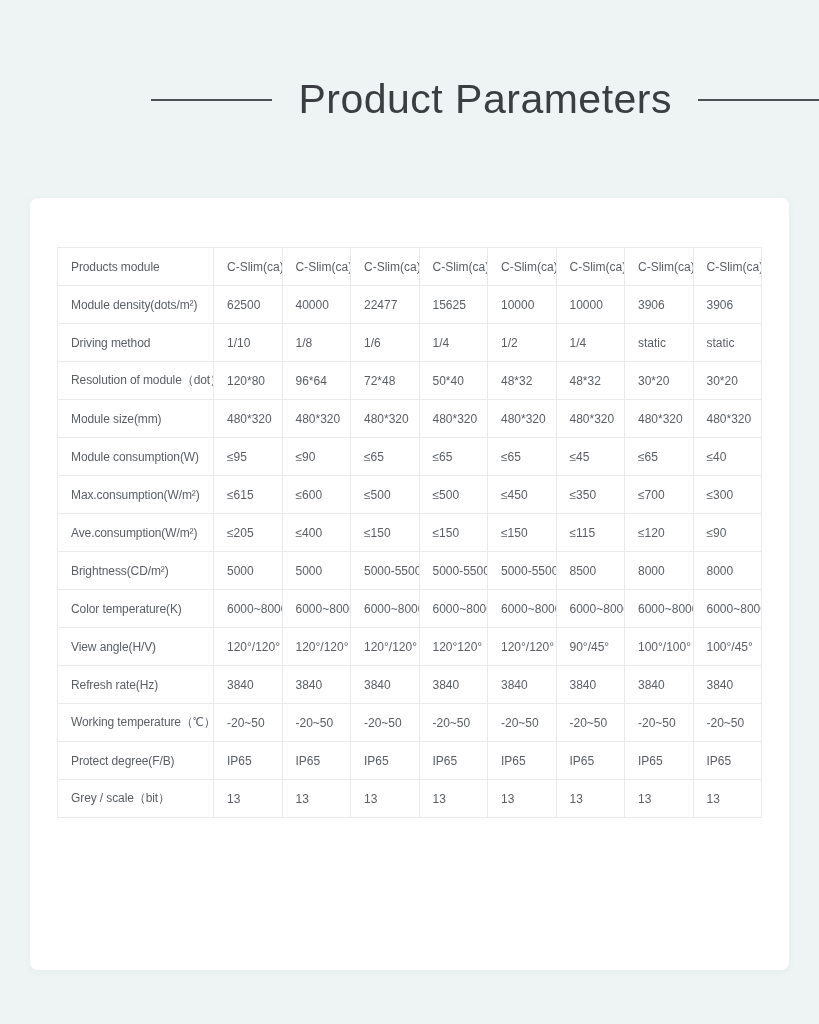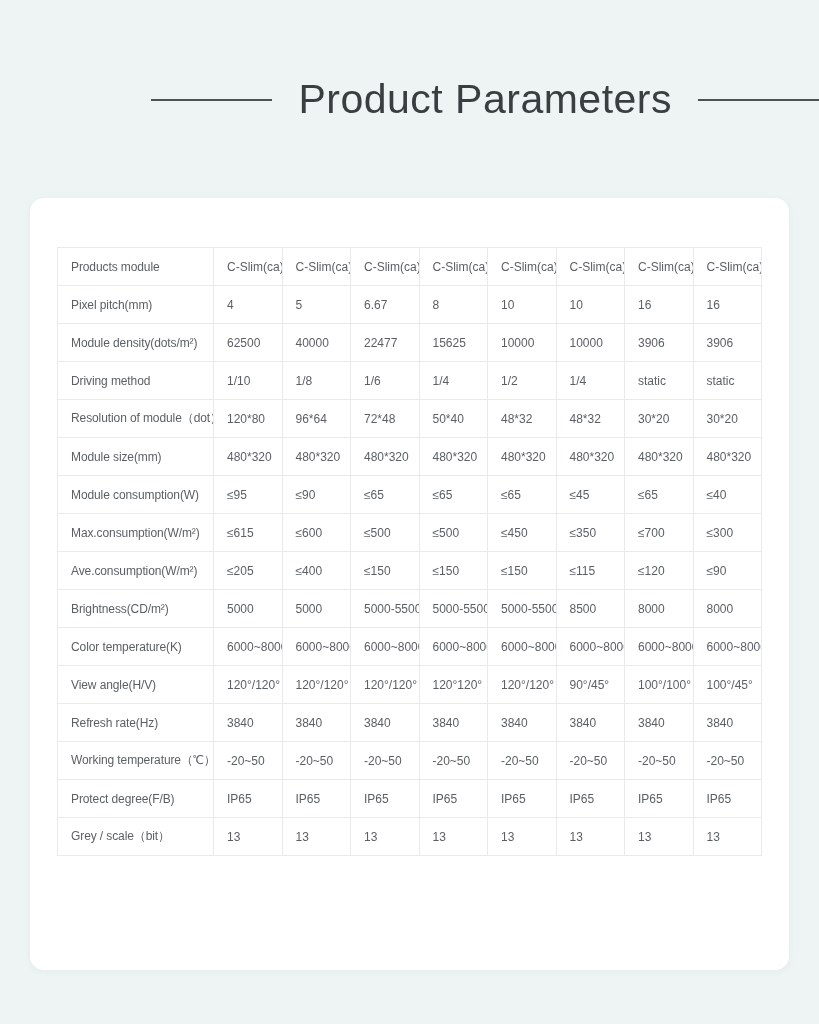--- a/index.html
+++ b/index.html
@@ -33,21 +33,21 @@
     white-space: nowrap;
   }
   
   .card {
     position: absolute;
     left: 30px;
     top: 198px;
     width: 759px;
     height: 772px;
     background: #ffffff;
-    border-radius: 14px;
+    border-radius: 8px;
     box-shadow: 0 2px 6px rgba(180, 200, 198, 0.15);
   }
   
   .params-table {
     position: absolute;
     left: 27px;
     top: 49px;
     width: 705px;
     border-collapse: collapse;
     table-layout: fixed;
@@ -85,31 +85,20 @@
           <td>C-Slim(ca)</td>
           <td>C-Slim(ca)</td>
           <td>C-Slim(ca)</td>
           <td>C-Slim(ca)</td>
           <td>C-Slim(ca)</td>
           <td>C-Slim(ca)</td>
           <td>C-Slim(ca)</td>
           <td>C-Slim(ca)</td>
         </tr>
         <tr>
-          <td class="label-cell">Pixel pitch(mm)</td>
-          <td>4</td>
-          <td>5</td>
-          <td>6.67</td>
-          <td>8</td>
-          <td>10</td>
-          <td>10</td>
-          <td>16</td>
-          <td>16</td>
-        </tr>
-        <tr>
           <td class="label-cell">Module density(dots/m²)</td>
           <td>62500</td>
           <td>40000</td>
           <td>22477</td>
           <td>15625</td>
           <td>10000</td>
           <td>10000</td>
           <td>3906</td>
           <td>3906</td>
         </tr>

